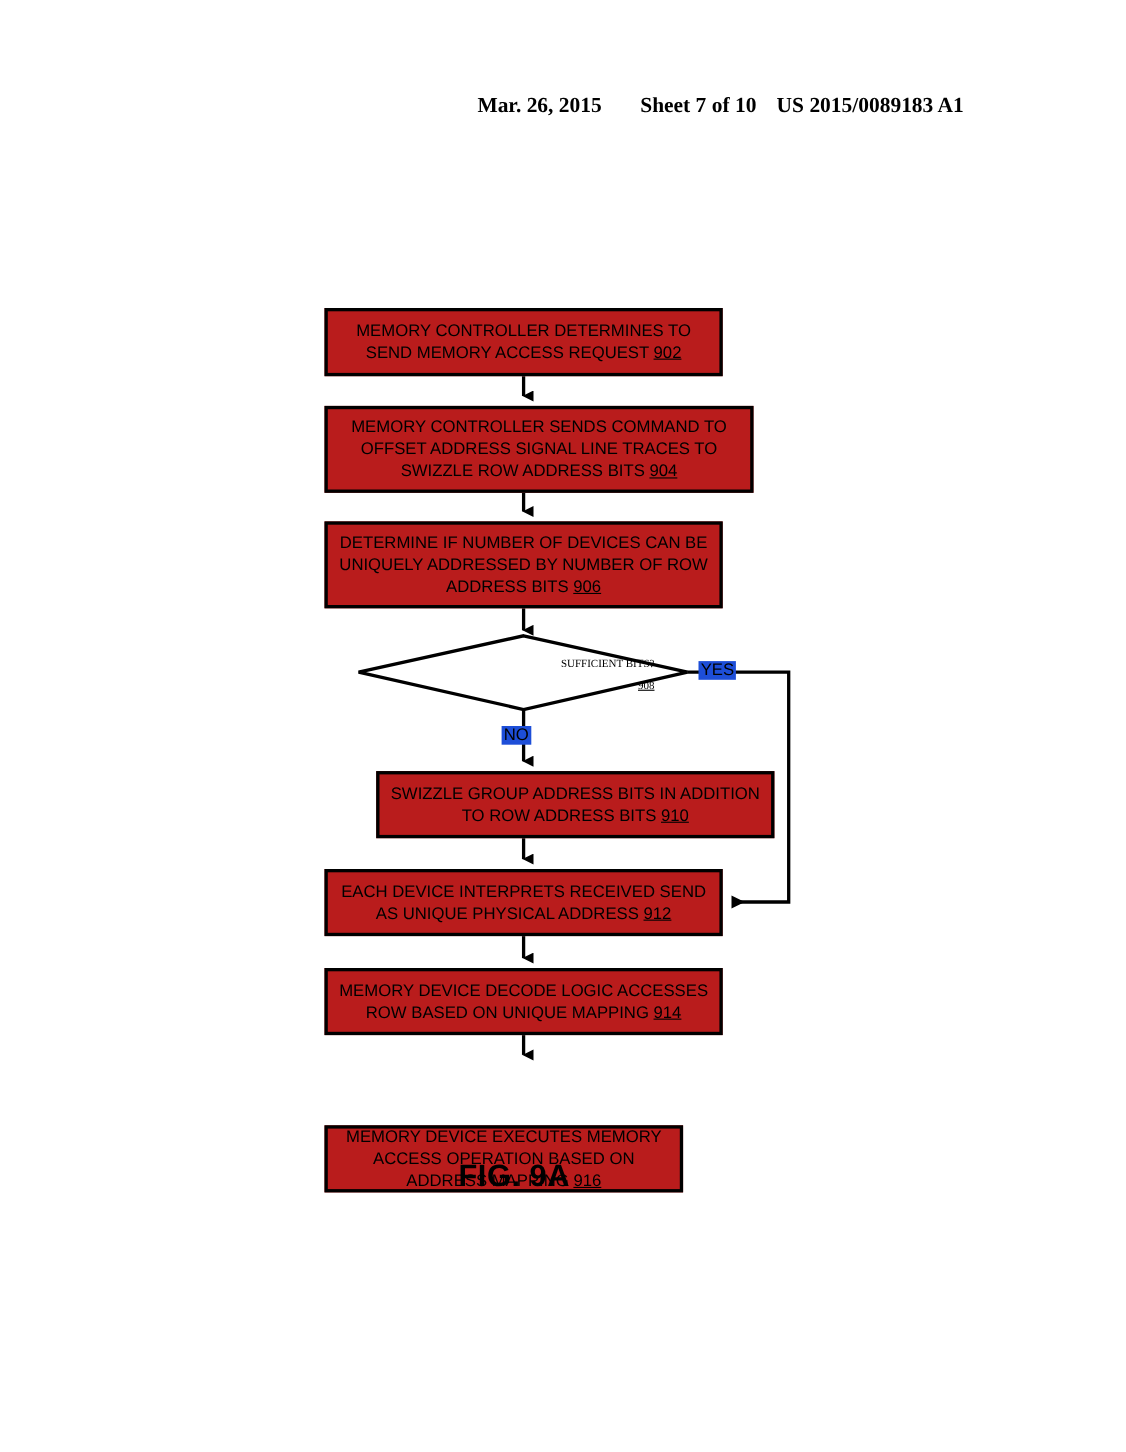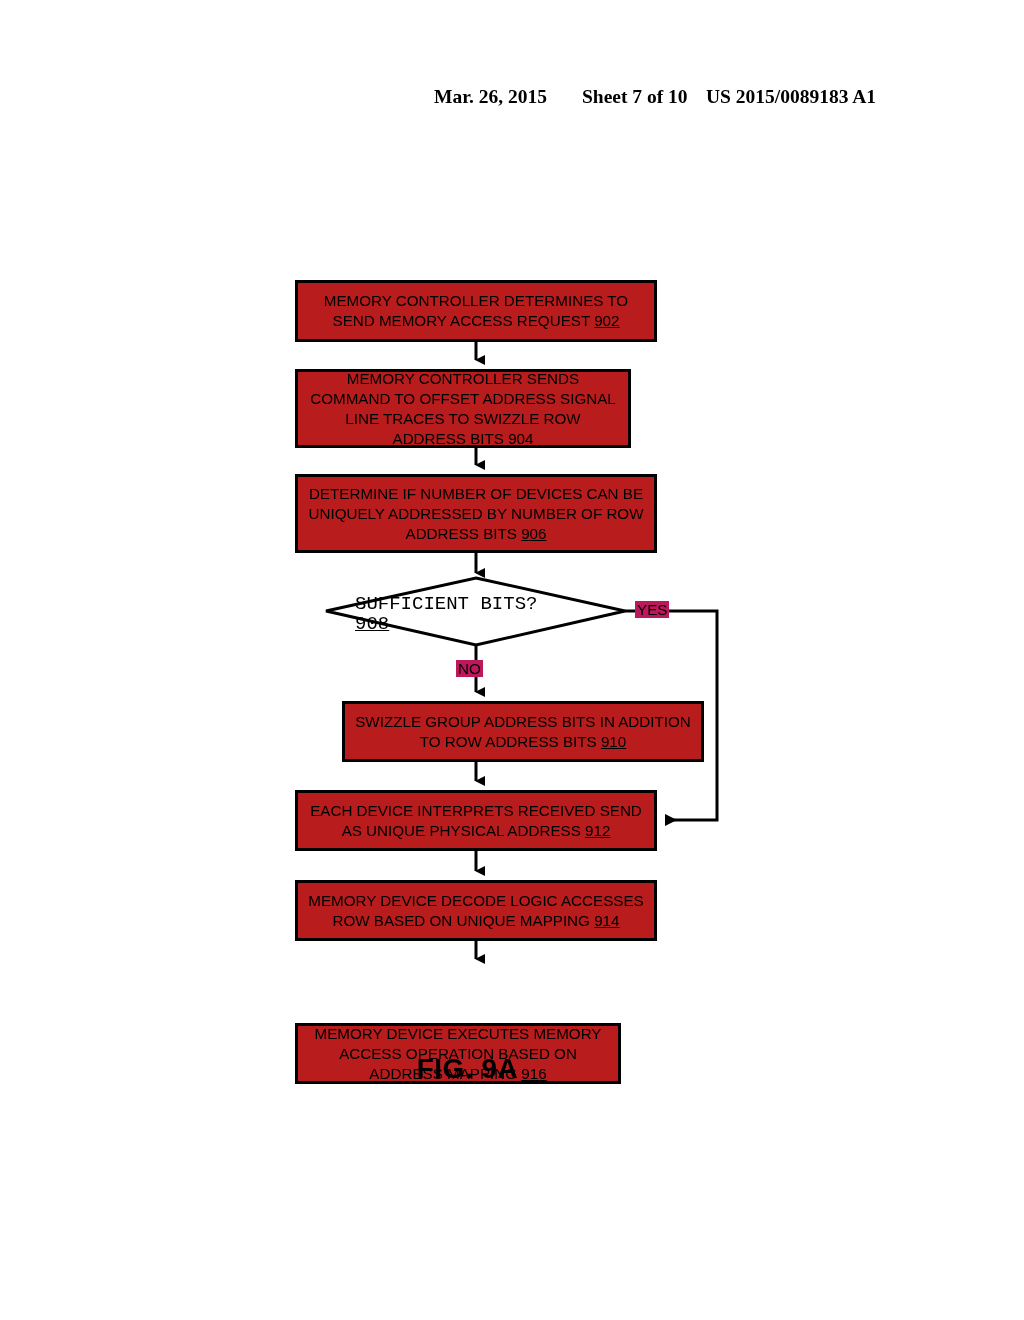--- a/index.html
+++ b/index.html
@@ -61,46 +61,46 @@
     justify-content: center;
     text-align: center;
     font-family: "Liberation Sans", sans-serif;
     font-size: 15.2px;
     line-height: 20px;
     padding: 0 10px;
   }
   .node-box .txt { display: block; }
 
   #box-902 { left: 295px; top: 280px;  width: 362px; height: 62px; }
-  #box-904 { left: 295px; top: 369px;  width: 336px; height: 79px; }
+  #box-904 { left: 295px; top: 369px;  width: 390px; height: 79px; }
   #box-906 { left: 295px; top: 474px;  width: 362px; height: 79px; }
   #box-910 { left: 295px; top: 701px;  width: 362px; height: 61px; margin-left: 47px; }
   #box-912 { left: 295px; top: 790px;  width: 362px; height: 61px; }
   #box-914 { left: 295px; top: 880px;  width: 362px; height: 61px; }
   #box-916 { left: 295px; top: 1023px;  width: 326px; height: 61px; }
 
   
   .diamond-label {
     position: absolute;
     left: 355px;
     top: 594px;
     width: 240px;
-    text-align: left;
-    font-family: Liberation Mono, monospace;
-    font-size: 19px;
+    text-align: right;
+    font-family: Liberation Serif, serif;
+    font-size: 10px;
     line-height: 20px;
   }
 
   
   .branch-label {
     position: absolute;
     font-family: "Liberation Sans", sans-serif;
     font-size: 15.2px;
     line-height: 17px;
-    background: #be185d;
+    background: #1d4ed8;
     padding: 0 2px;
   }
   #label-yes { left: 635px; top: 601px; }
   #label-no  { left: 456px; top: 660px; }
 
   
   .fig-caption {
     position: absolute;
     left: 0;
     top: 1053px;

